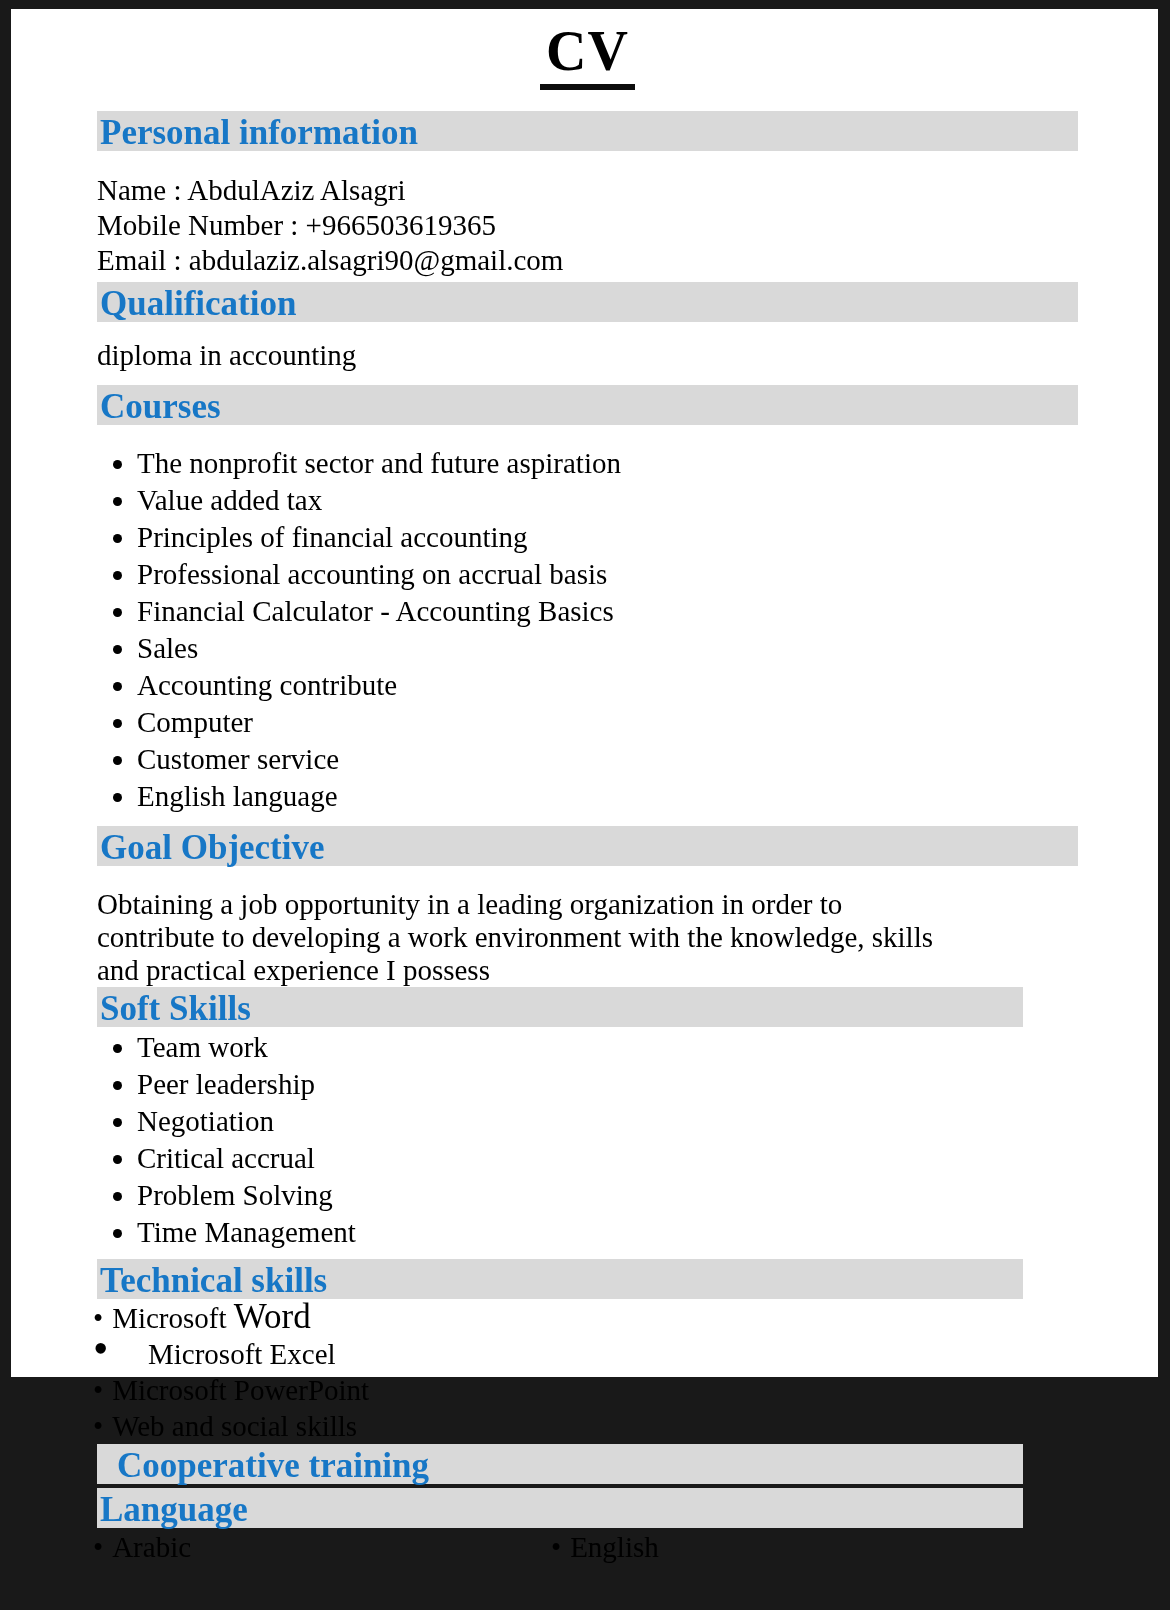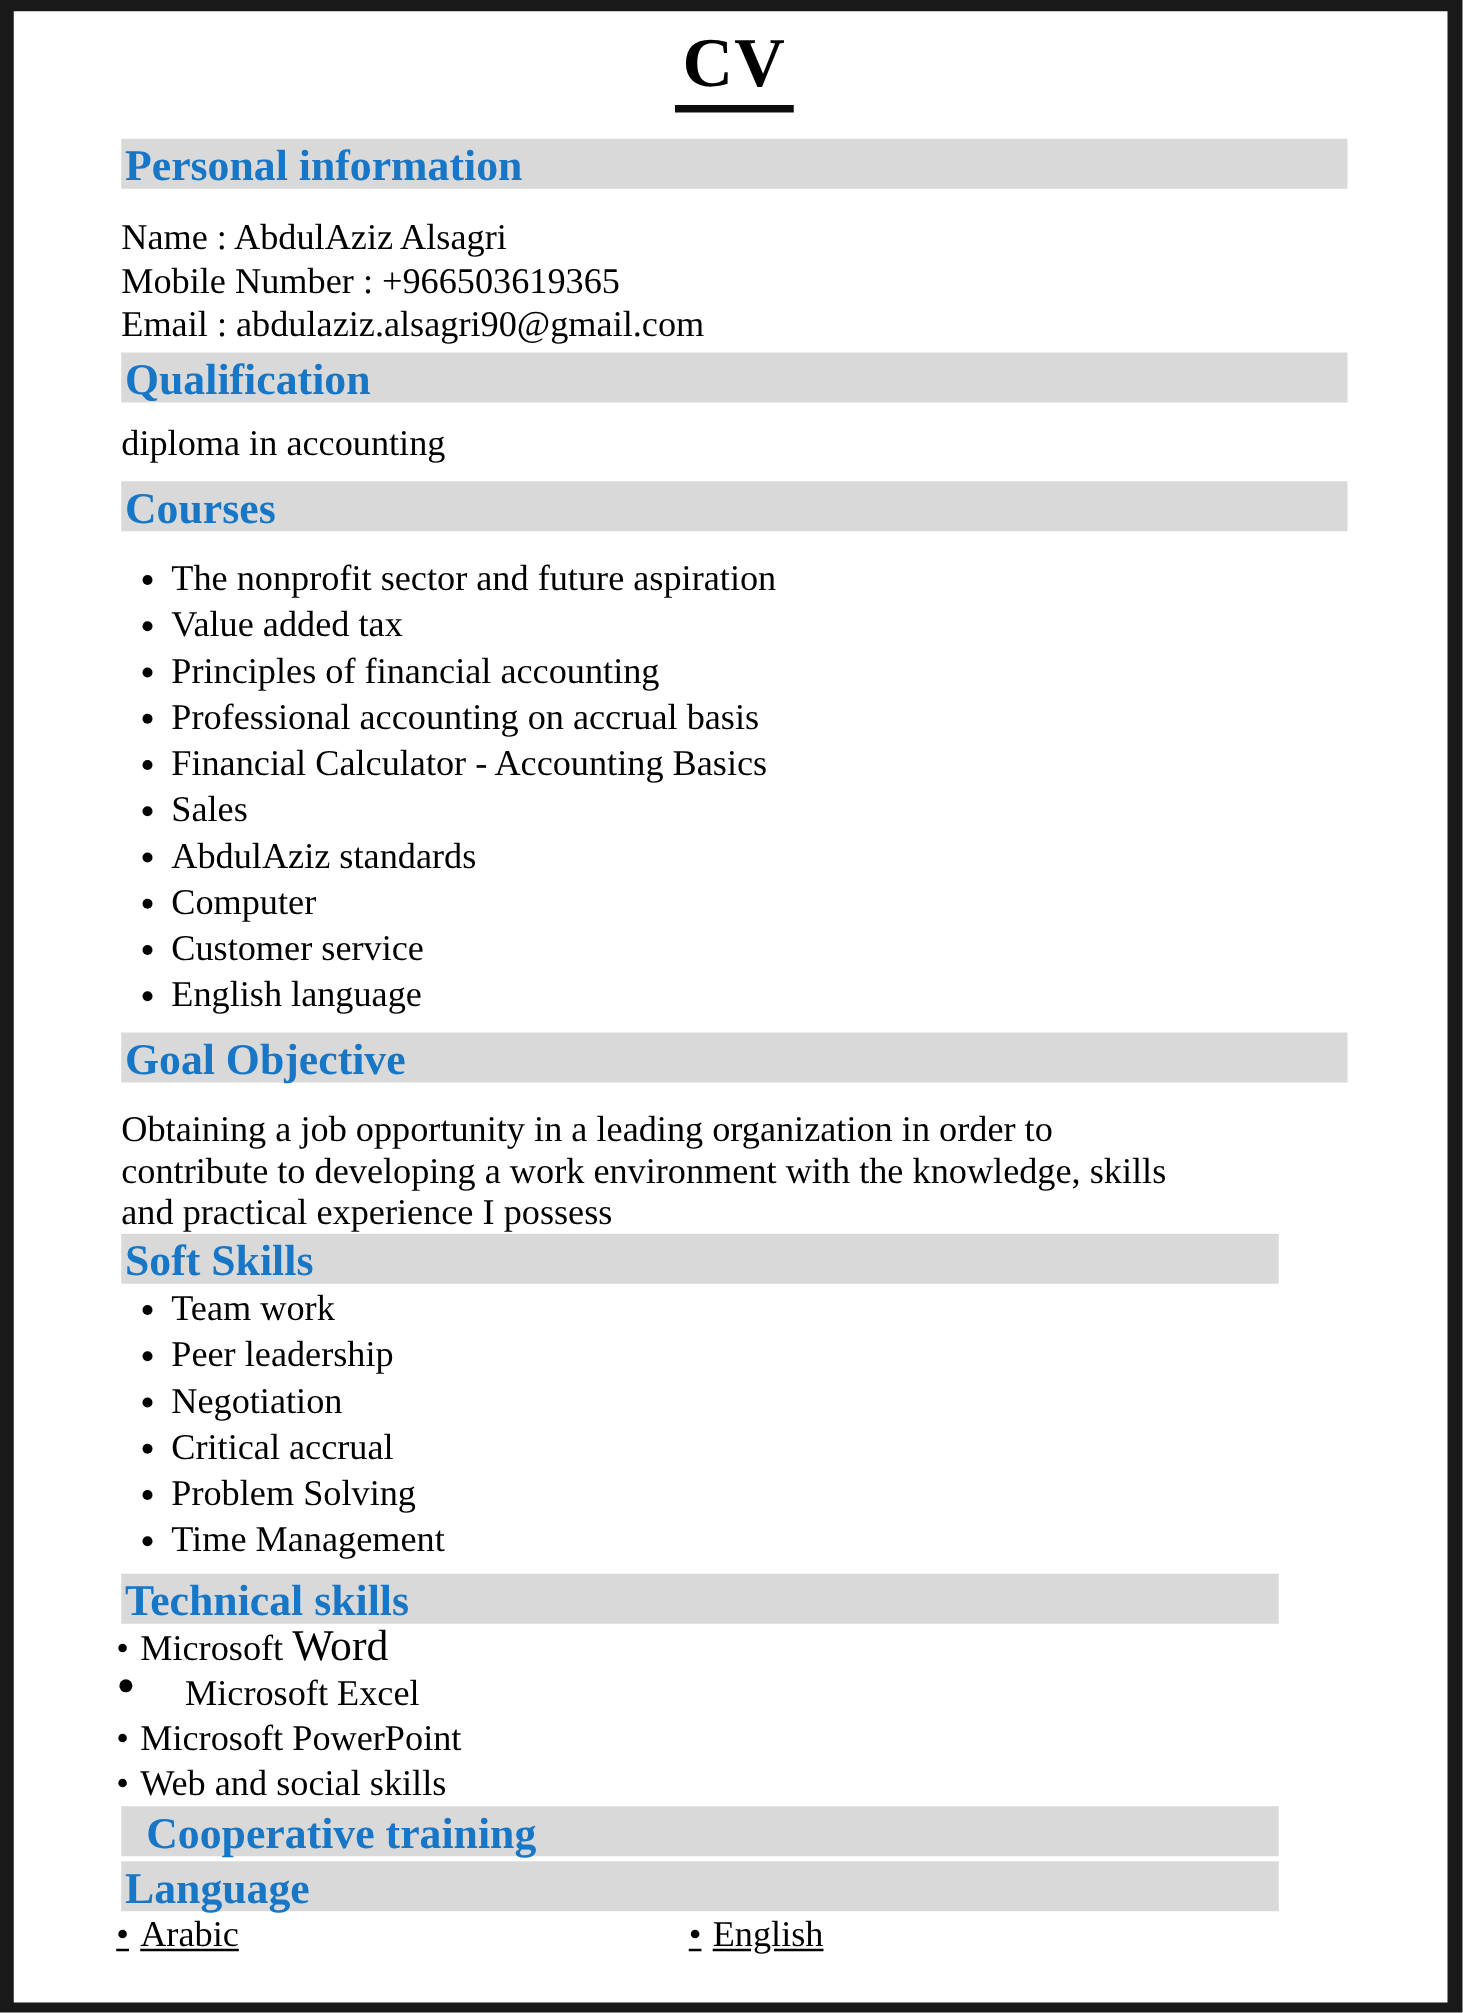--- a/index.html
+++ b/index.html
@@ -8,21 +8,21 @@
     background: #191919;
     font-family: "Liberation Serif", "DejaVu Serif", serif;
     color: #000;
     position: relative;
     height: 1610px;
     overflow: hidden;
   }
   .page {
     position: absolute;
     left: 11px; top: 9px;
-    width: 1147px; height: 1593px;
+    width: 1147px; height: 1368px;
     background: #ffffff;
   }
   .content {
     margin-left: 86px;
     padding-top: 6px;
     width: 990px;
   }
   
   .title-wrap {
     width: 981px;
@@ -80,21 +80,21 @@
     width: 55px;
     font-size: 44px;
     line-height: 10px;
     vertical-align: 1px;
     margin-right: 0;
   }
   .big        { font-size: 35px; }
   .bar-ct     { margin-top: 0; padding-left: 20px; }
   .college    { margin-top: 3px; }
   .bar-l      { margin-top: 4px; }
-  .lang-row   { margin-top: 2px; display: flex; margin-left: -4px; text-decoration: underline; }
+  .lang-row   { margin-top: 2px; display: flex; margin-left: -4px; }
   .lang-item  { font-size: 29px; line-height: 35px; }
   .lang-item.first { width: 458px; }
 </style>
 </head>
 <body style="background: rgb(25, 25, 25);">
 
 <div class="page">
   <div class="content">
 
     <div class="title-wrap">
@@ -112,21 +112,21 @@
     <div class="body-line diploma">diploma in accounting</div>
 
     <div class="bar wide bar-c">Courses</div>
     <ul class="blist courses">
       <li>The nonprofit sector and future aspiration</li>
       <li>Value added tax</li>
       <li>Principles of financial accounting</li>
       <li>Professional accounting on accrual basis</li>
       <li>Financial Calculator - Accounting Basics</li>
       <li>Sales</li>
-      <li>AbdulAziz standards</li>
+      <li>Accounting contribute</li>
       <li>Computer</li>
       <li>Customer service</li>
       <li>English language</li>
     </ul>
 
     <div class="bar wide bar-go">Goal Objective</div>
     <div class="goal-par">
       <div>Obtaining a job opportunity in a leading organization in order to</div>
       <div>contribute to developing a work environment with the knowledge, skills</div>
       <div>and practical experience I possess</div>

